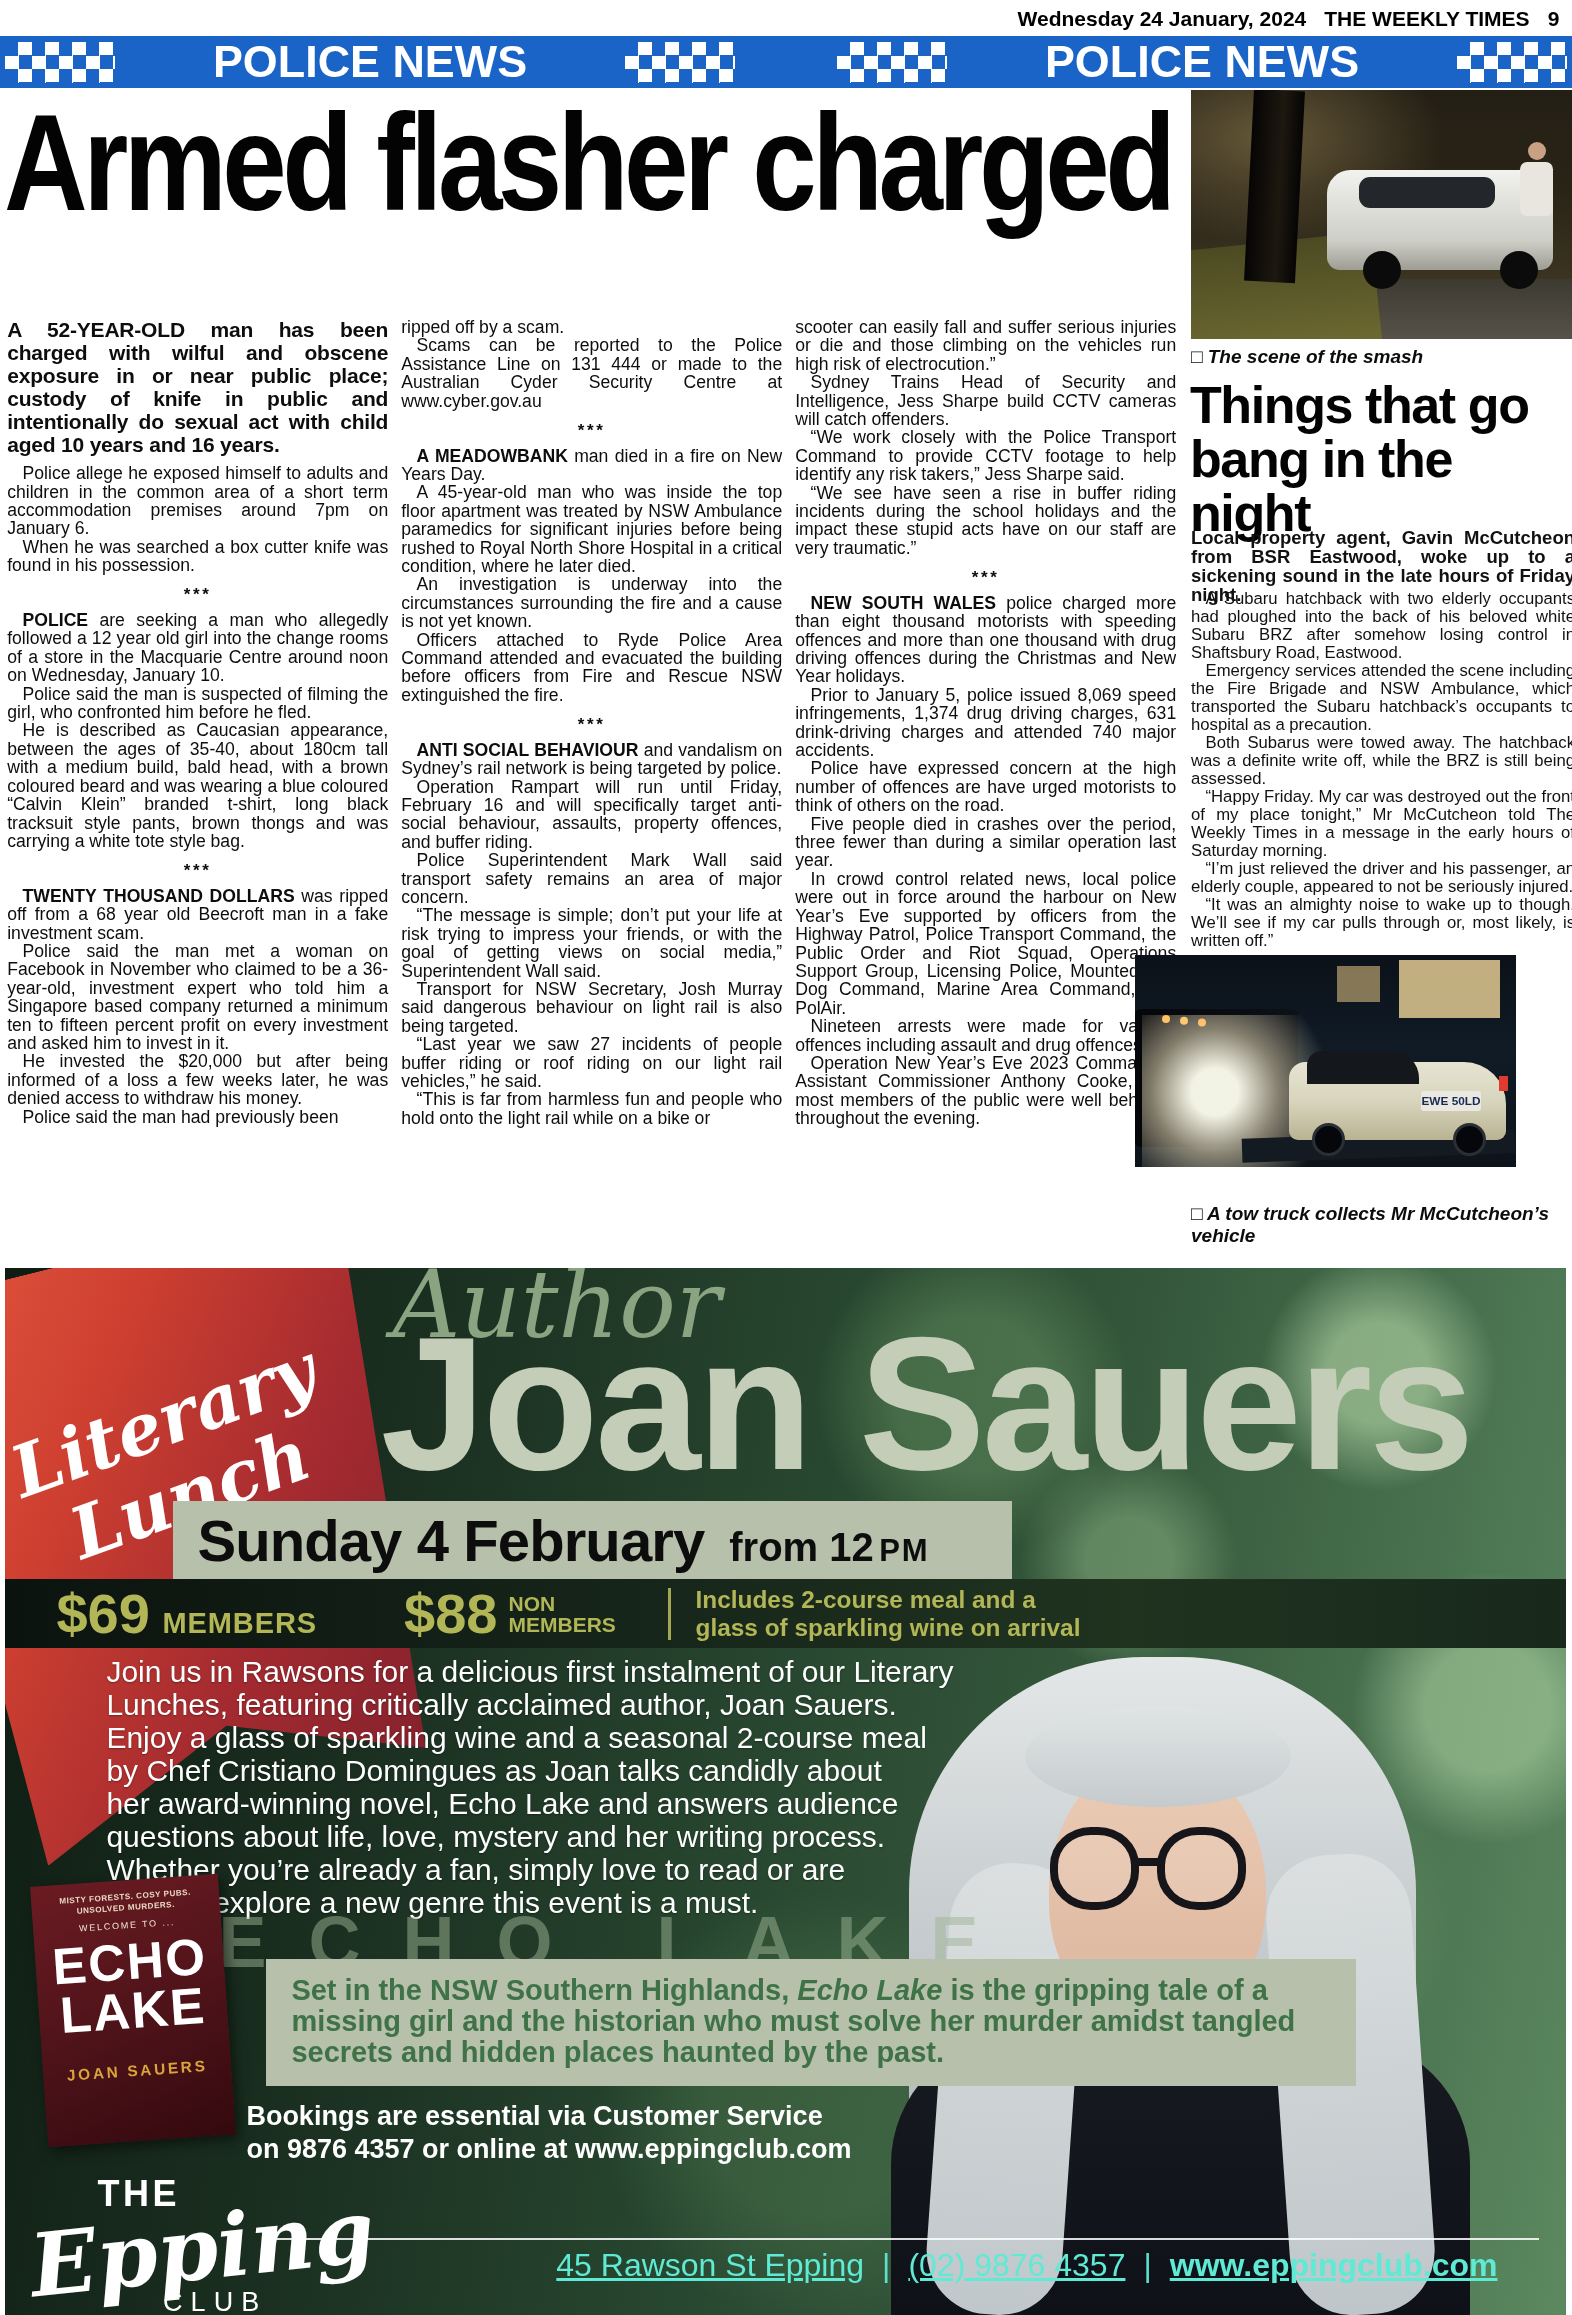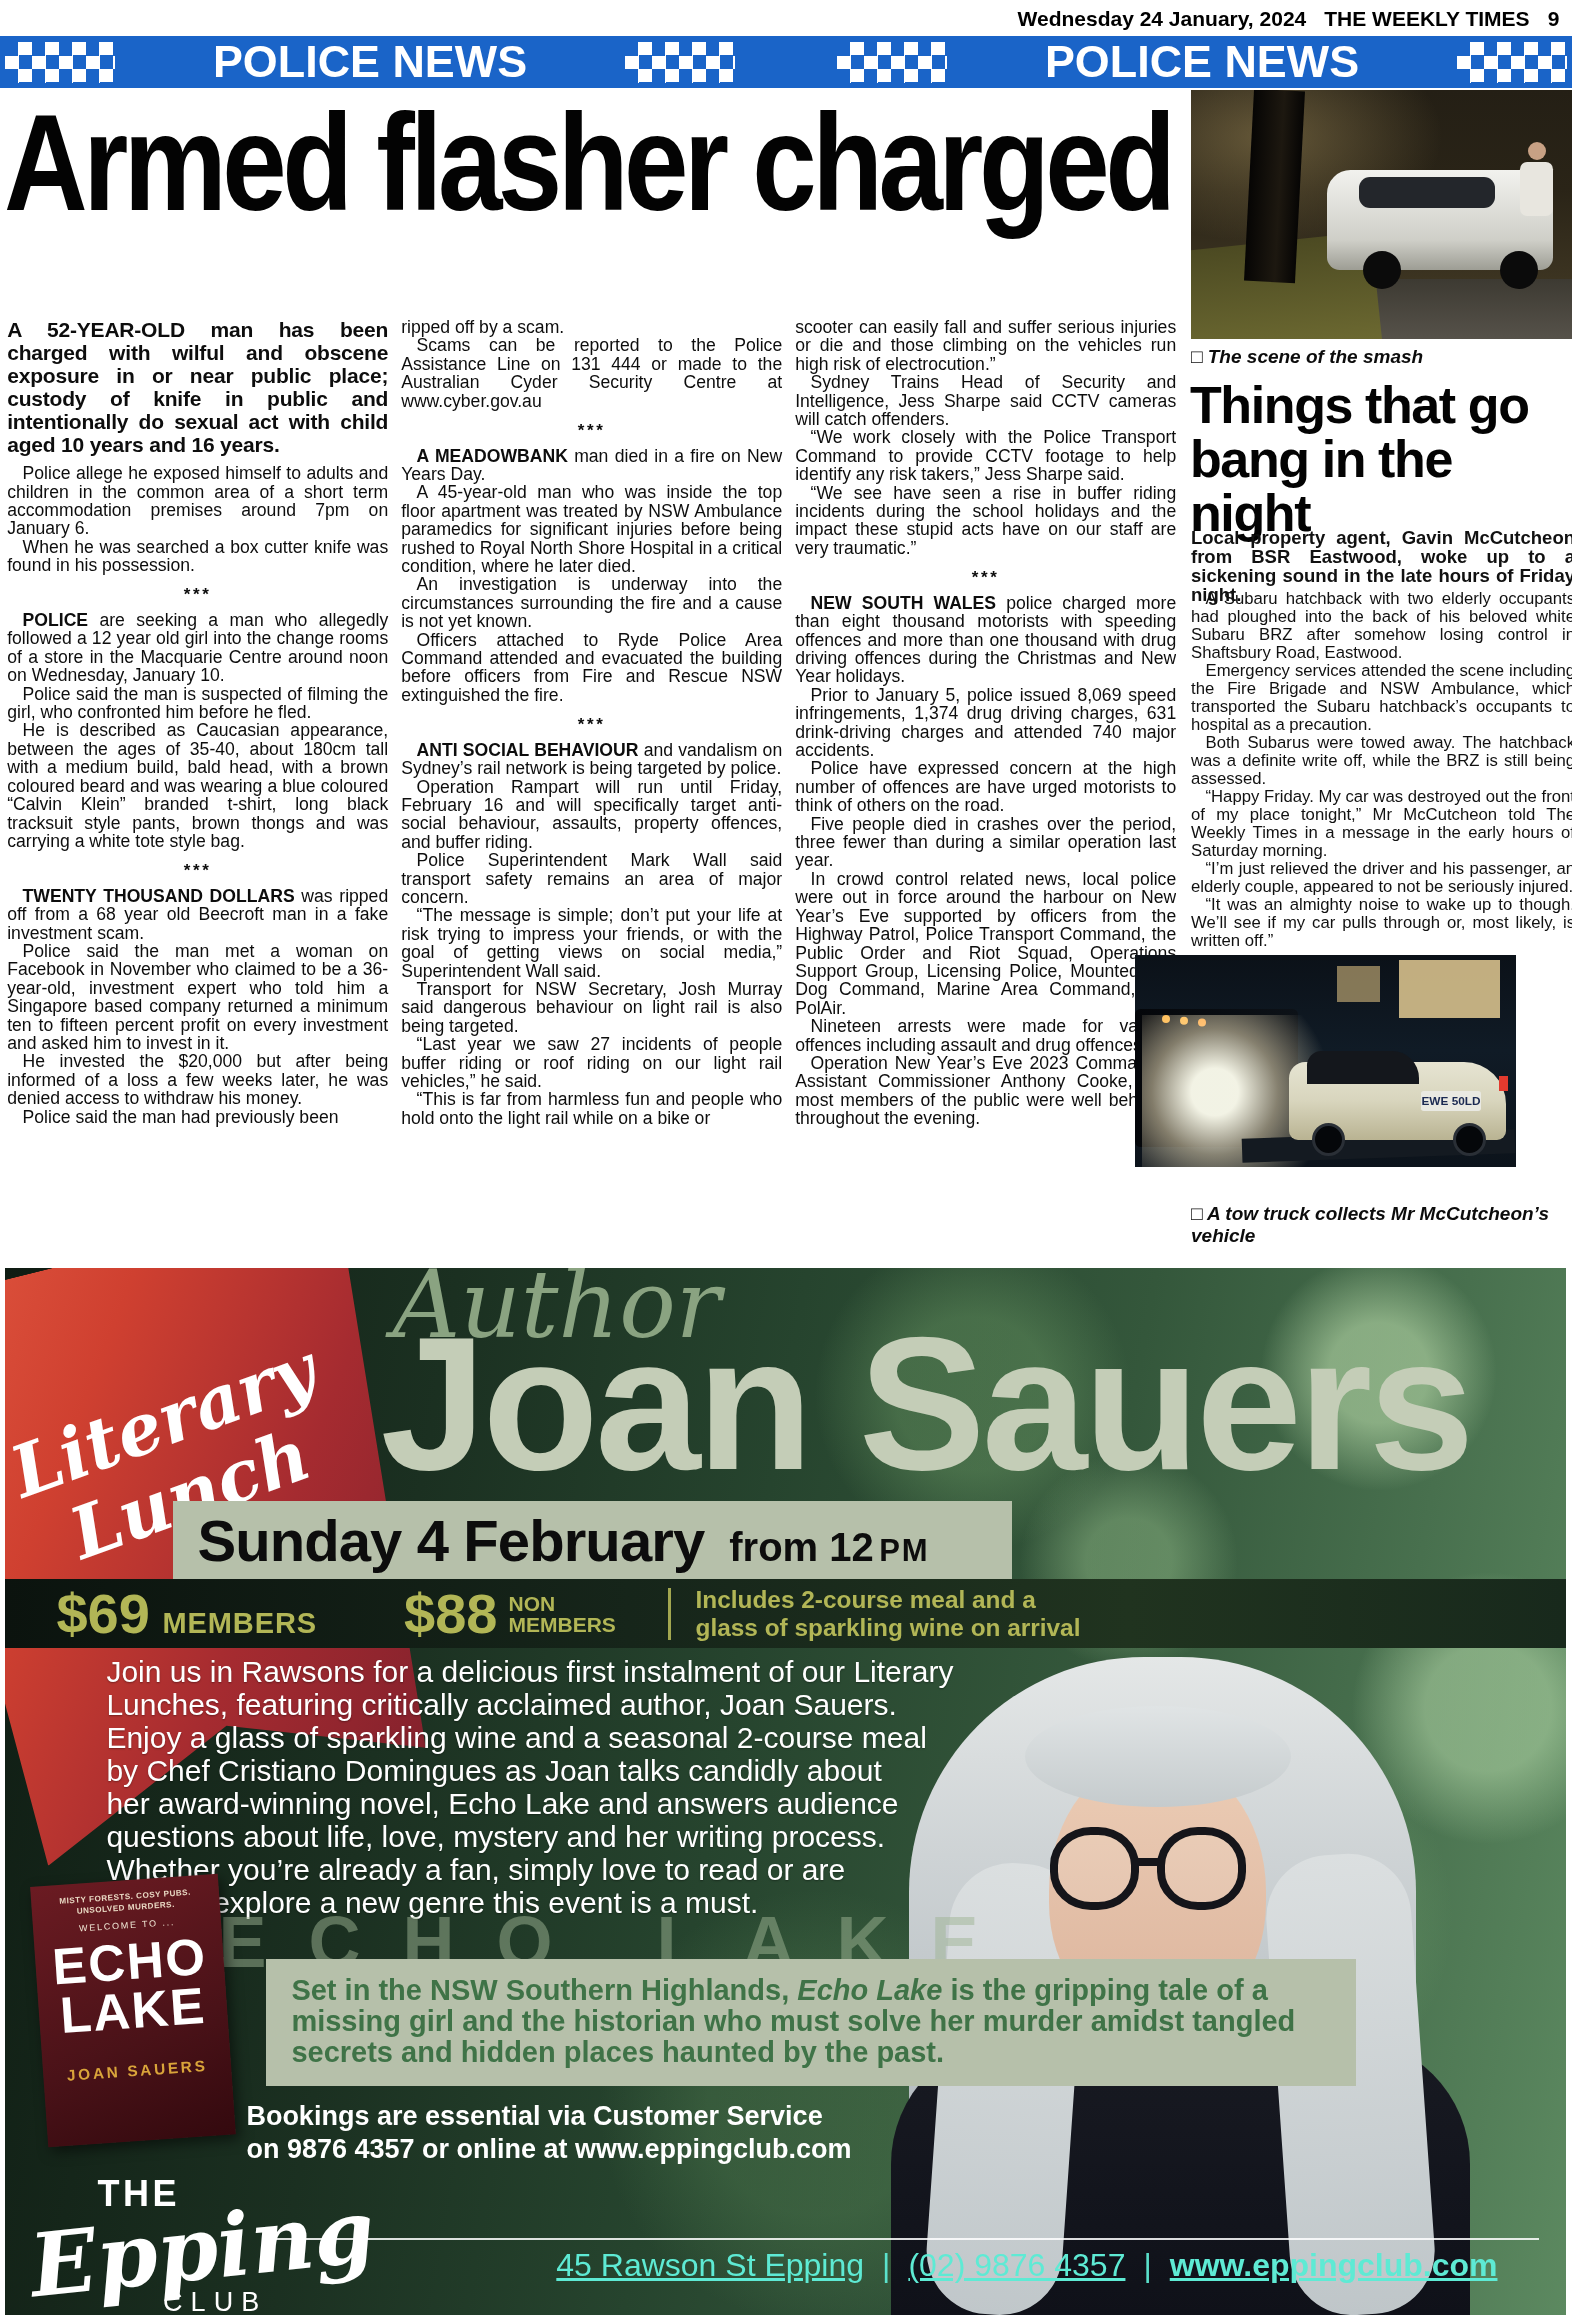--- a/index.html
+++ b/index.html
@@ -233,21 +233,21 @@
         <p><b>ANTI SOCIAL BEHAVIOUR</b> and vandalism on Sydney’s rail network is being targeted by police.</p>
         <p>Operation Rampart will run until Friday, February 16 and will specifically target anti-social behaviour, assaults, property offences, and buffer riding.</p>
         <p>Police Superintendent Mark Wall said transport safety remains an area of major concern.</p>
         <p>“The message is simple; don’t put your life at risk trying to impress your friends, or with the goal of getting views on social media,” Superintendent Wall said.</p>
         <p>Transport for NSW Secretary, Josh Murray said dangerous behaviour on light rail is also being targeted.</p>
         <p>“Last year we saw 27 incidents of people buffer riding or roof riding on our light rail vehicles,” he said.</p>
         <p>“This is far from harmless fun and people who hold onto the light rail while on a bike or</p>
       </div>
     <div class="article-col">
         <p class="noindent">scooter can easily fall and suffer serious injuries or die and those climbing on the vehicles run high risk of electrocution.”</p>
-        <p>Sydney Trains Head of Security and Intelligence, Jess Sharpe said CCTV cameras will catch offenders.</p>
+        <p>Sydney Trains Head of Security and Intelligence, Jess Sharpe build CCTV cameras will catch offenders.</p>
         <p>“We work closely with the Police Transport Command to provide CCTV footage to help identify any risk takers,” Jess Sharpe said.</p>
         <p>“We see have seen a rise in buffer riding incidents during the school holidays and the impact these stupid acts have on our staff are very traumatic.”</p>
         <div class="sep">***</div>
         <p><b>NEW SOUTH WALES</b> police charged more than eight thousand motorists with speeding offences and more than one thousand with drug driving offences during the Christmas and New Year holidays.</p>
         <p>Prior to January 5, police issued 8,069 speed infringements, 1,374 drug driving charges, 631 drink-driving charges and attended 740 major accidents.</p>
         <p>Police have expressed concern at the high number of offences are have urged motorists to think of others on the road.</p>
         <p>Five people died in crashes over the period, three fewer than during a similar operation last year.</p>
         <p>In crowd control related news, local police were out in force around the harbour on New Year’s Eve supported by officers from the Highway Patrol, Police Transport Command, the Public Order and Riot Squad, Operations Support Group, Licensing Police, Mounted and Dog Command, Marine Area Command, and PolAir.</p>
         <p>Nineteen arrests were made for various offences including assault and drug offences.</p>
         <p>Operation New Year’s Eve 2023 Commander, Assistant Commissioner Anthony Cooke, said most members of the public were well behaved throughout the evening.</p>

